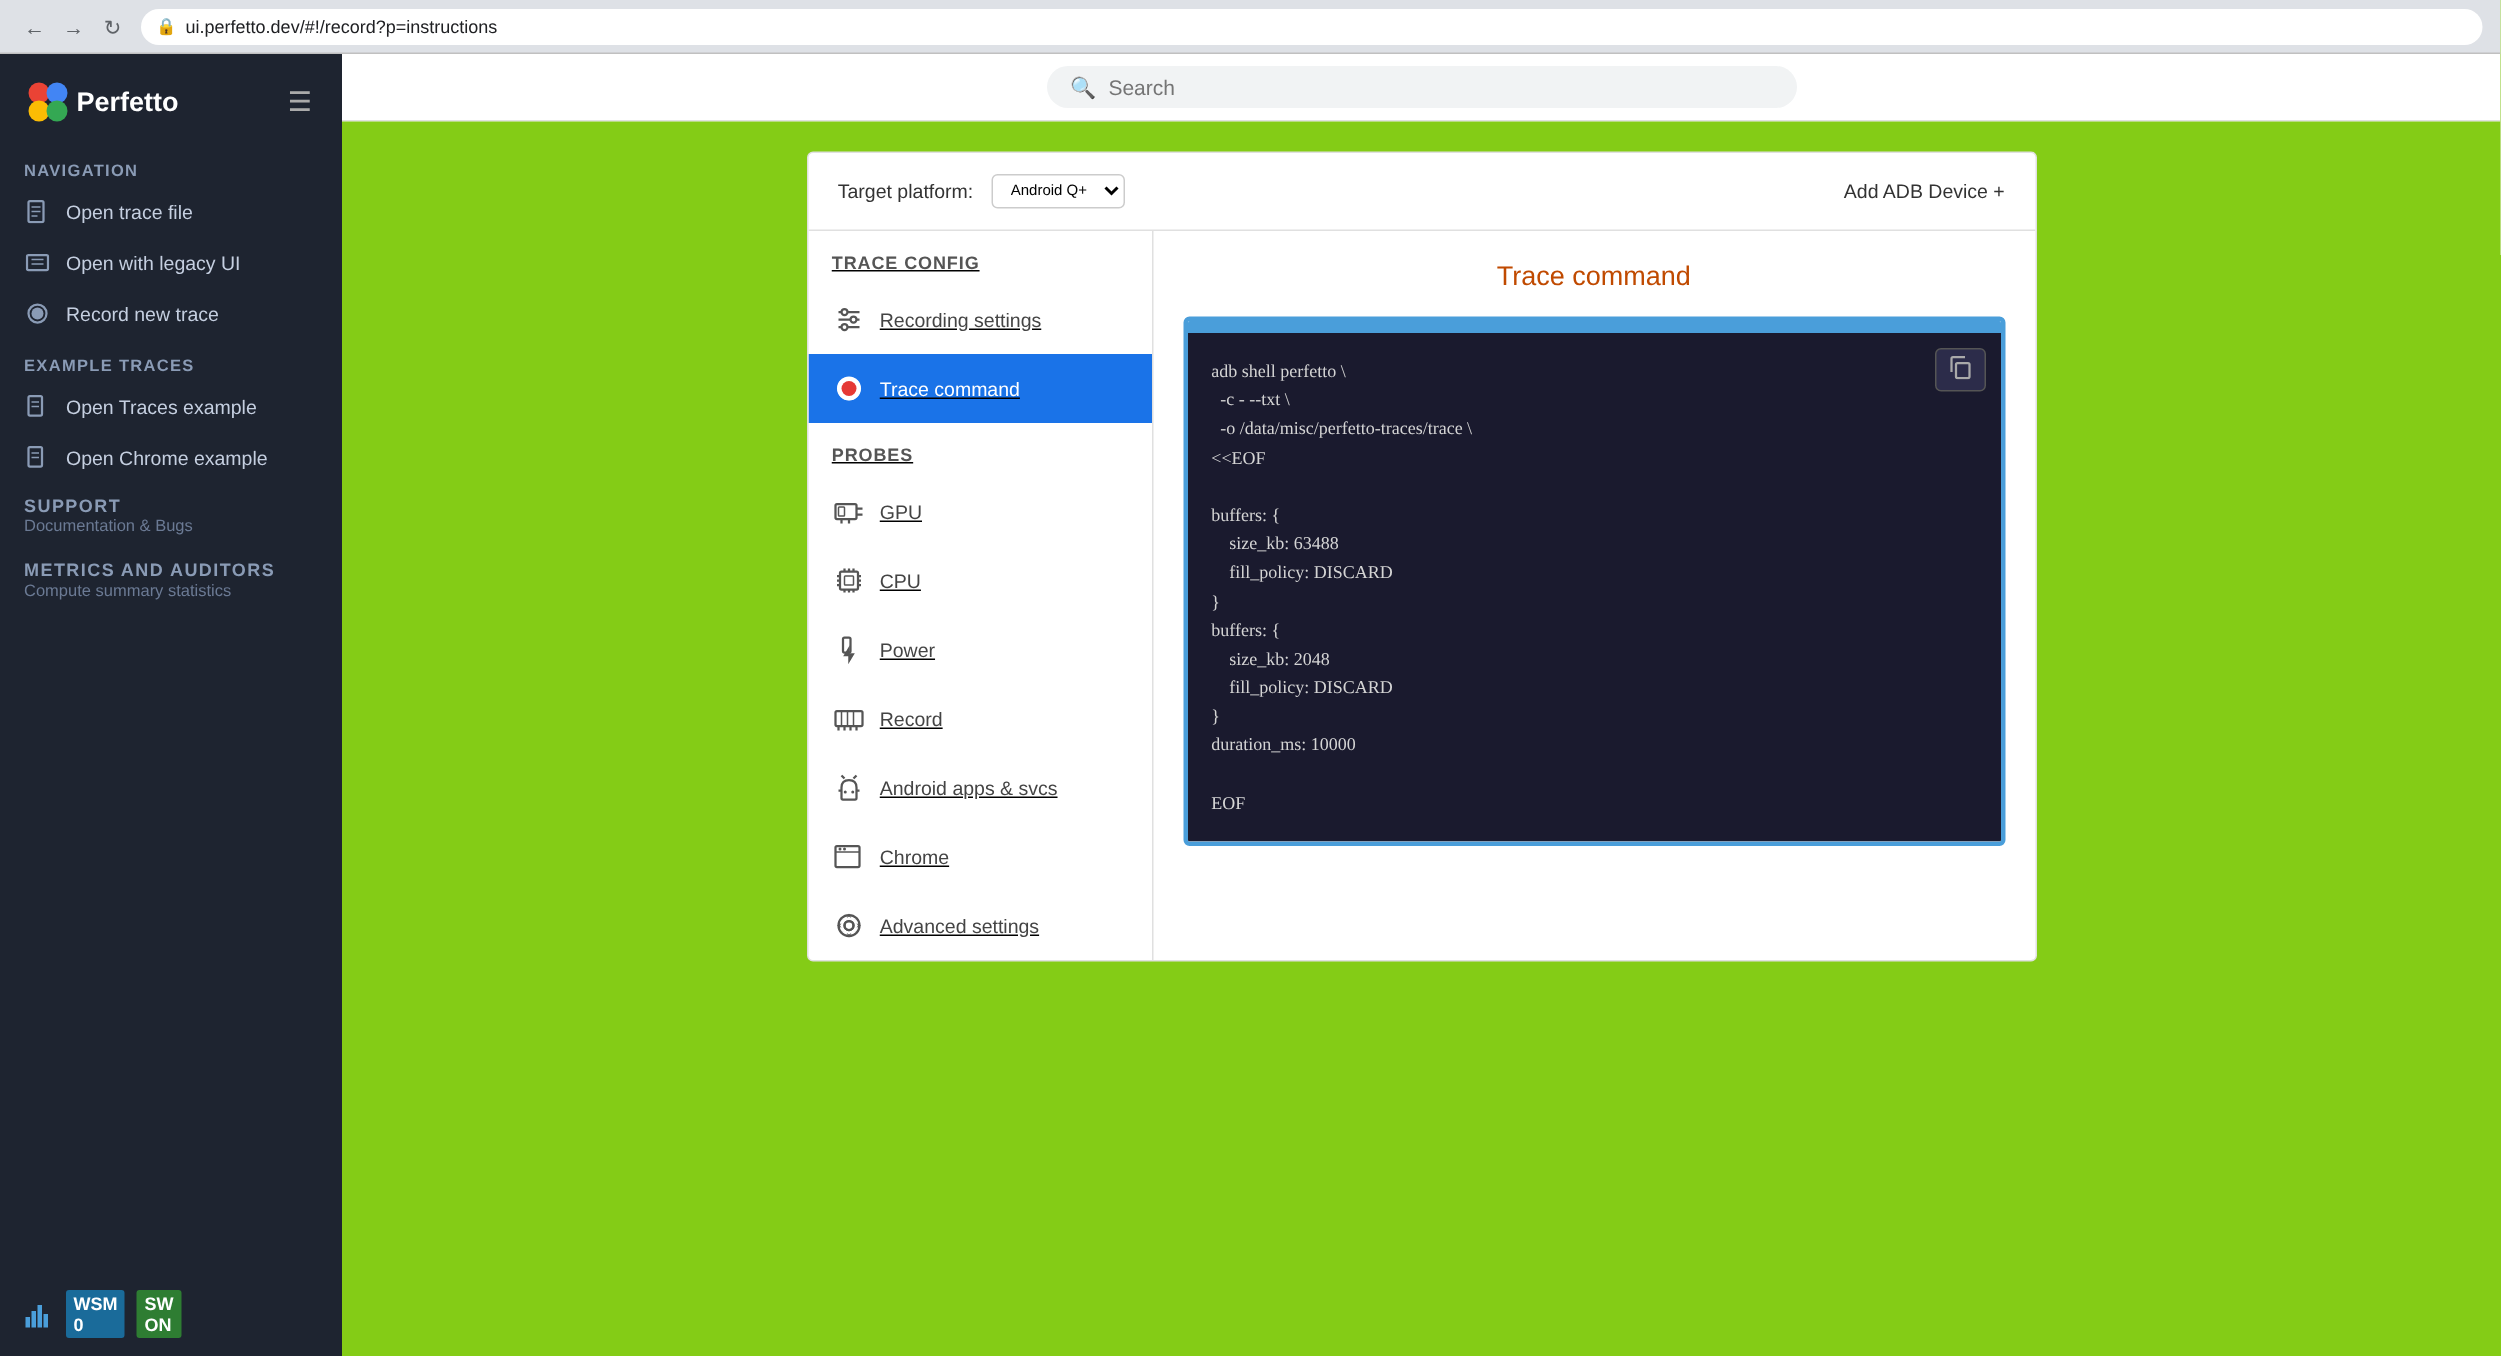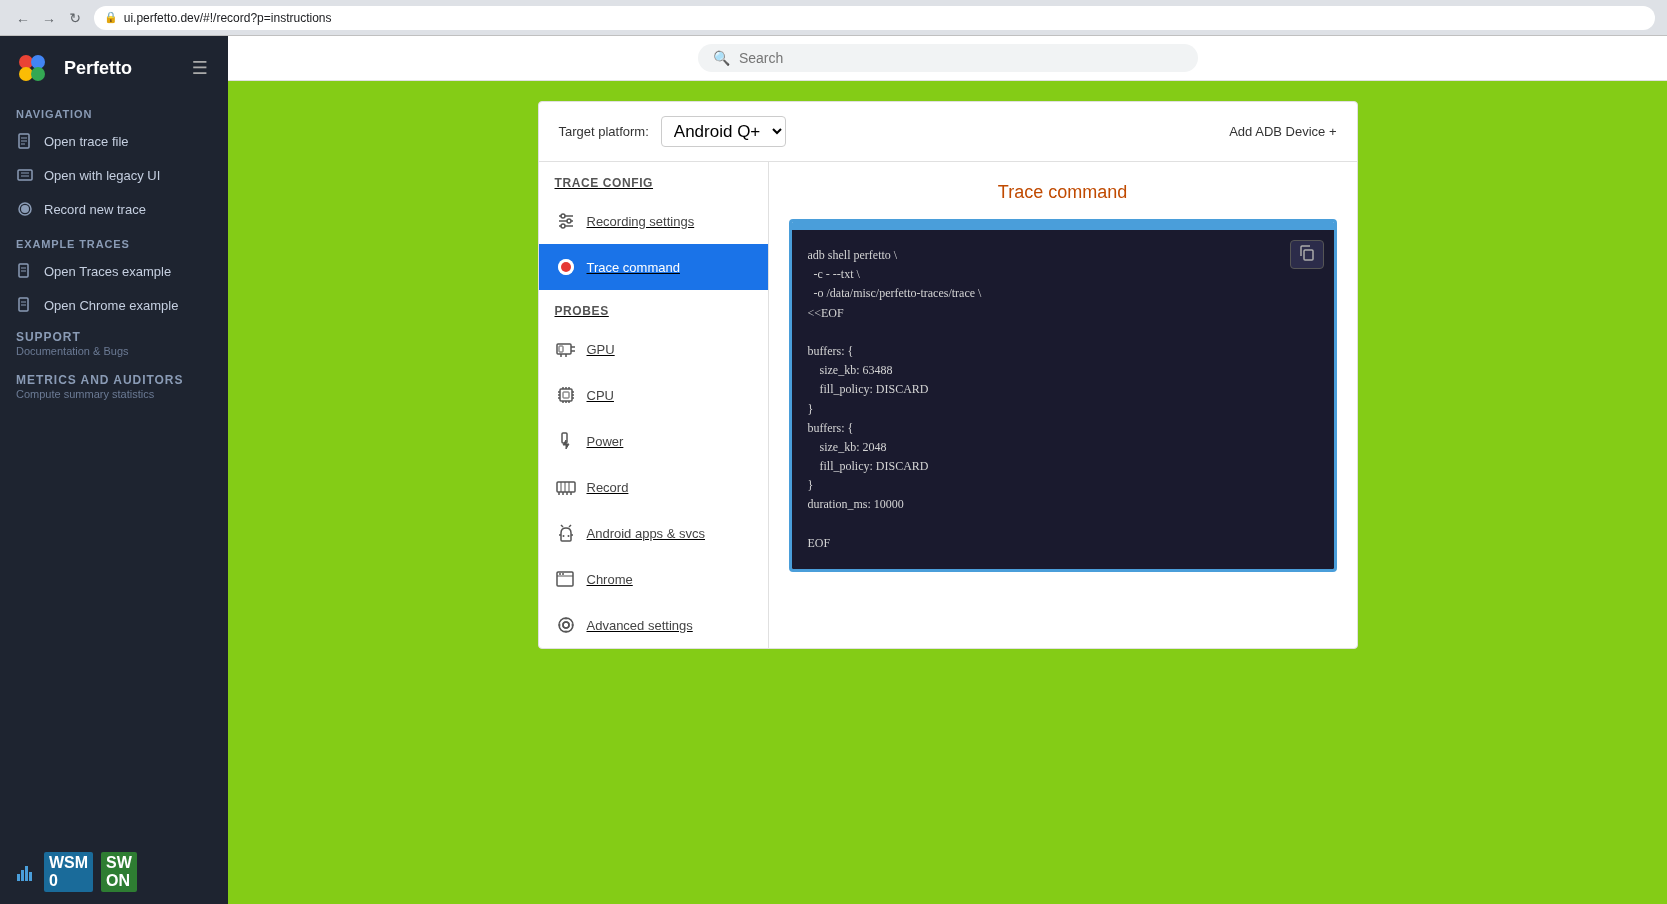--- a/index.html
+++ b/index.html
@@ -67,21 +67,21 @@
     }
     .sidebar-header {
       display: flex;
       align-items: center;
       justify-content: space-between;
       padding: 16px 16px 12px 16px;
     }
     .logo-area {
       display: flex;
       align-items: center;
-      gap: 16px;
+      gap: 3px;
     }
     .logo-icon {
       width: 32px;
       height: 32px;
     }
     .app-title {
       font-size: 18px;
       font-weight: 600;
       color: #fff;
     }
@@ -205,21 +205,21 @@
       border-bottom: 1px solid #e0e0e0;
     }
     .target-label {
       font-size: 13px;
       color: #333;
     }
     .target-select {
       border: 1px solid #ccc;
       border-radius: 4px;
       padding: 4px 8px;
-      font-size: 17px;
+      font-size: 10px;
       cursor: pointer;
       background: white;
     }
     .add-device-btn {
       display: flex;
       align-items: center;
       gap: 4px;
       font-size: 13px;
       color: #333;
       cursor: pointer;
@@ -326,21 +326,21 @@
       color: #aaa;
       font-size: 14px;
     }
     .code-text {
       white-space: pre;
       font-family: Liberation Serif, serif;
       font-size: 12px;
       color: #d4d4d4;
     }
     .status-badge {
-      font-size: 16px;
+      font-size: 12px;
       font-weight: bold;
       padding: 2px 5px;
       border-radius: 2px;
     }
     .wsm-badge { background: #1a6b9a; color: #fff; }
     .sw-badge { background: #2e7d32; color: #fff; }
 
     
     .logo-circle-red { fill: #ea4335; }
     .logo-circle-blue { fill: #4285f4; }

